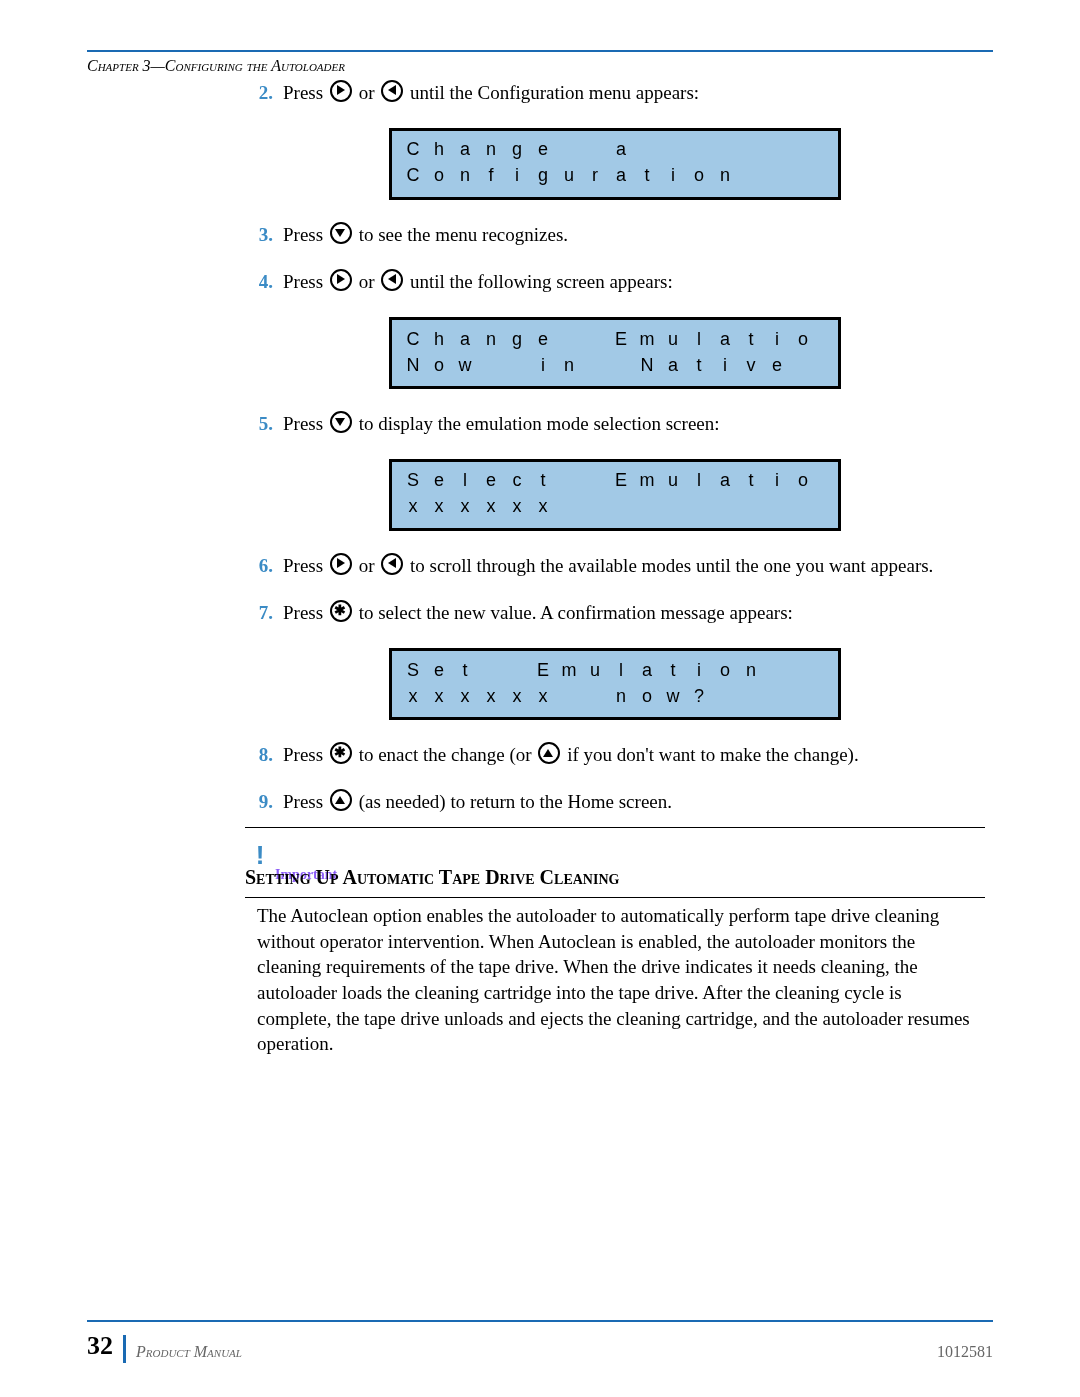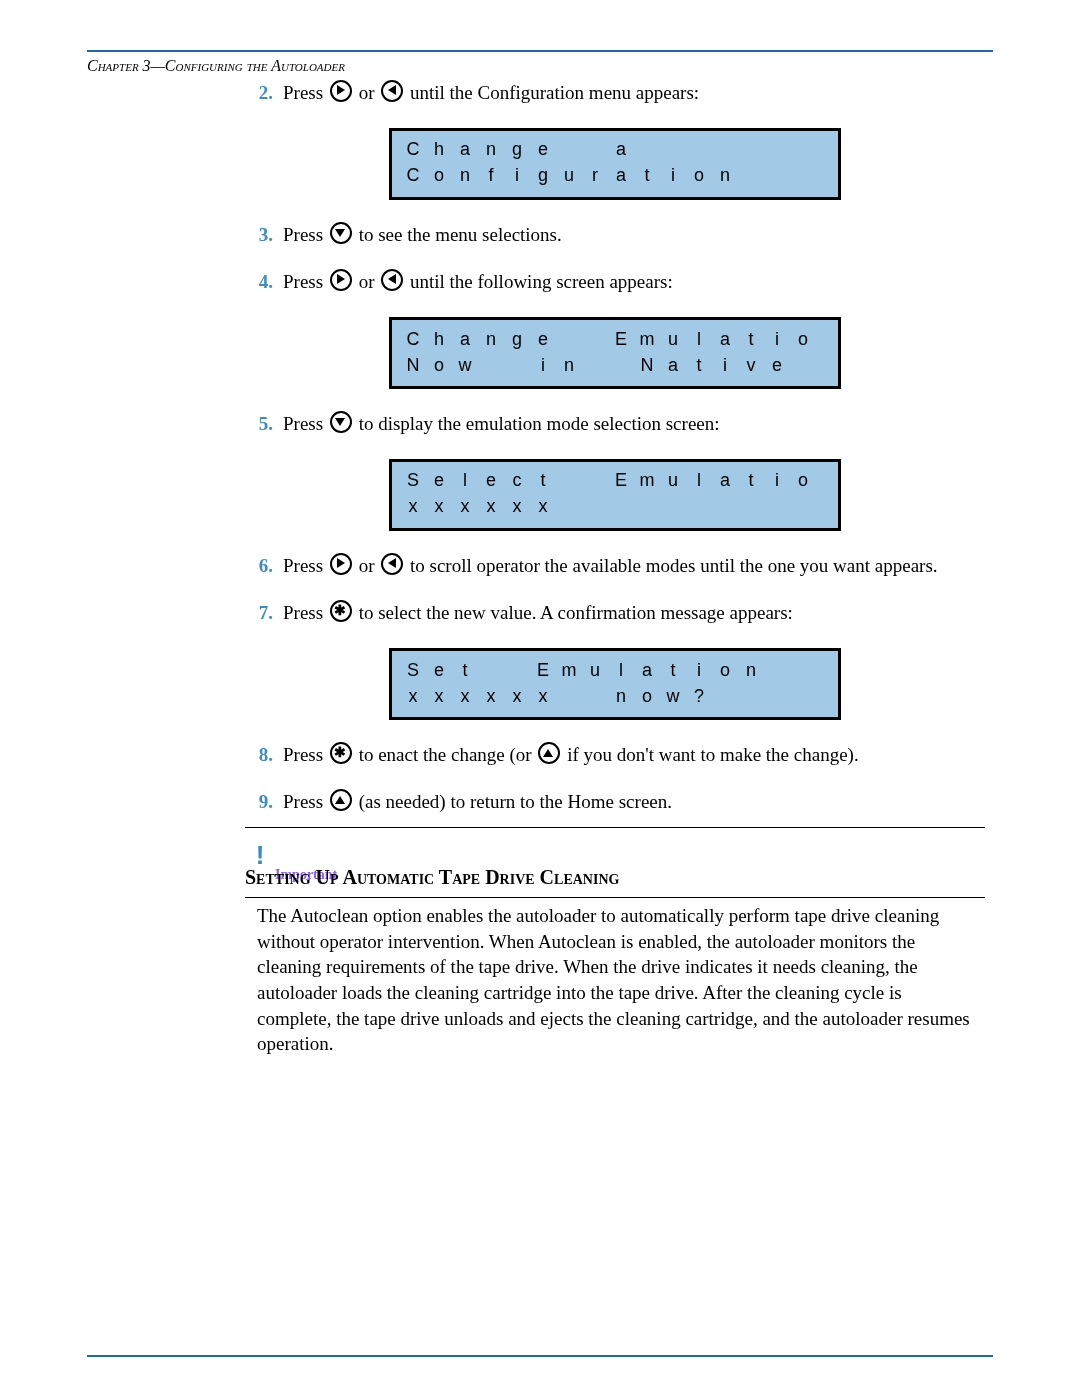--- a/index.html
+++ b/index.html
@@ -133,21 +133,21 @@
         <span>&nbsp;</span>
         <span>&nbsp;</span>
       </div>
   </div>
 
   <div class="step">
     <div class="num">3.</div>
     <div class="txt">
       <span>Press </span>
       <span class="icon down"></span>
-      <span> to see the menu selections.</span>
+      <span> to see the menu recognizes.</span>
     </div>
   </div>
 
   <div class="step">
     <div class="num">4.</div>
     <div class="txt">
       <span>Press </span>
       <span class="icon right"></span>
       <span> or </span>
       <span class="icon left"></span>
@@ -242,21 +242,21 @@
       </div>
   </div>
 
   <div class="step">
     <div class="num">6.</div>
     <div class="txt">
       <span>Press </span>
       <span class="icon right"></span>
       <span> or </span>
       <span class="icon left"></span>
-      <span> to scroll operator the available modes until the one you want appears.</span>
+      <span> to scroll through the available modes until the one you want appears.</span>
     </div>
   </div>
 
   <div class="step">
     <div class="num">7.</div>
     <div class="txt">
       <span>Press </span>
       <span class="icon enter"></span>
       <span> to select the new value. A confirmation message appears:</span>
     </div>
@@ -330,13 +330,19 @@
 
 </div>
 
 <div class="body-wide">
   <div class="section-heading">Setting Up Automatic Tape Drive Cleaning</div>
   <p class="body-para">The Autoclean option enables the autoloader to automatically perform tape drive cleaning without operator intervention. When Autoclean is enabled, the autoloader monitors the cleaning requirements of the tape drive. When the drive indicates it needs cleaning, the autoloader loads the cleaning cartridge into the tape drive. After the cleaning cycle is complete, the tape drive unloads and ejects the cleaning cartridge, and the autoloader resumes operation.</p>
 </div>
 
 <div class="footer">
   <div class="footer-rule"></div>
+  <div class="footer-row">
+    <span class="page-num">32</span>
+    <span class="foot-bar"></span>
+    <span class="foot-left">Product Manual</span>
+    <span class="foot-right">1012581</span>
+  </div>
 </div>
 
 </body></html>

